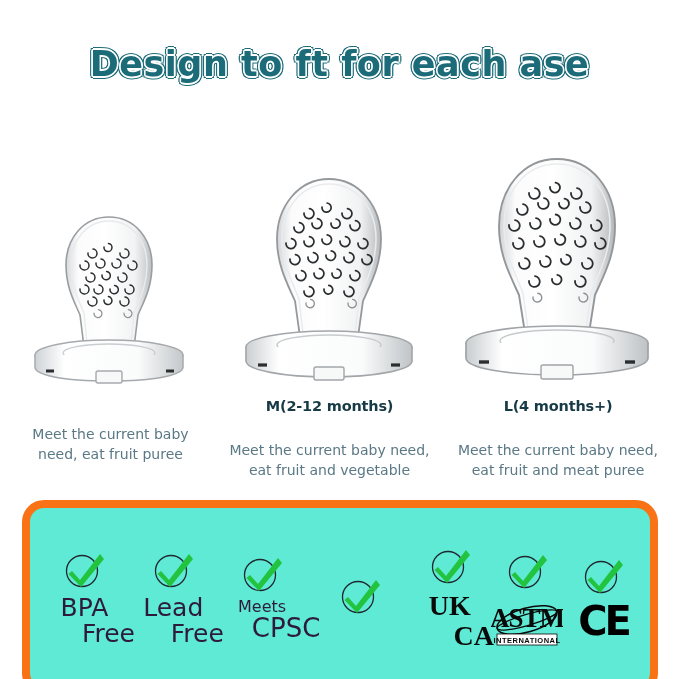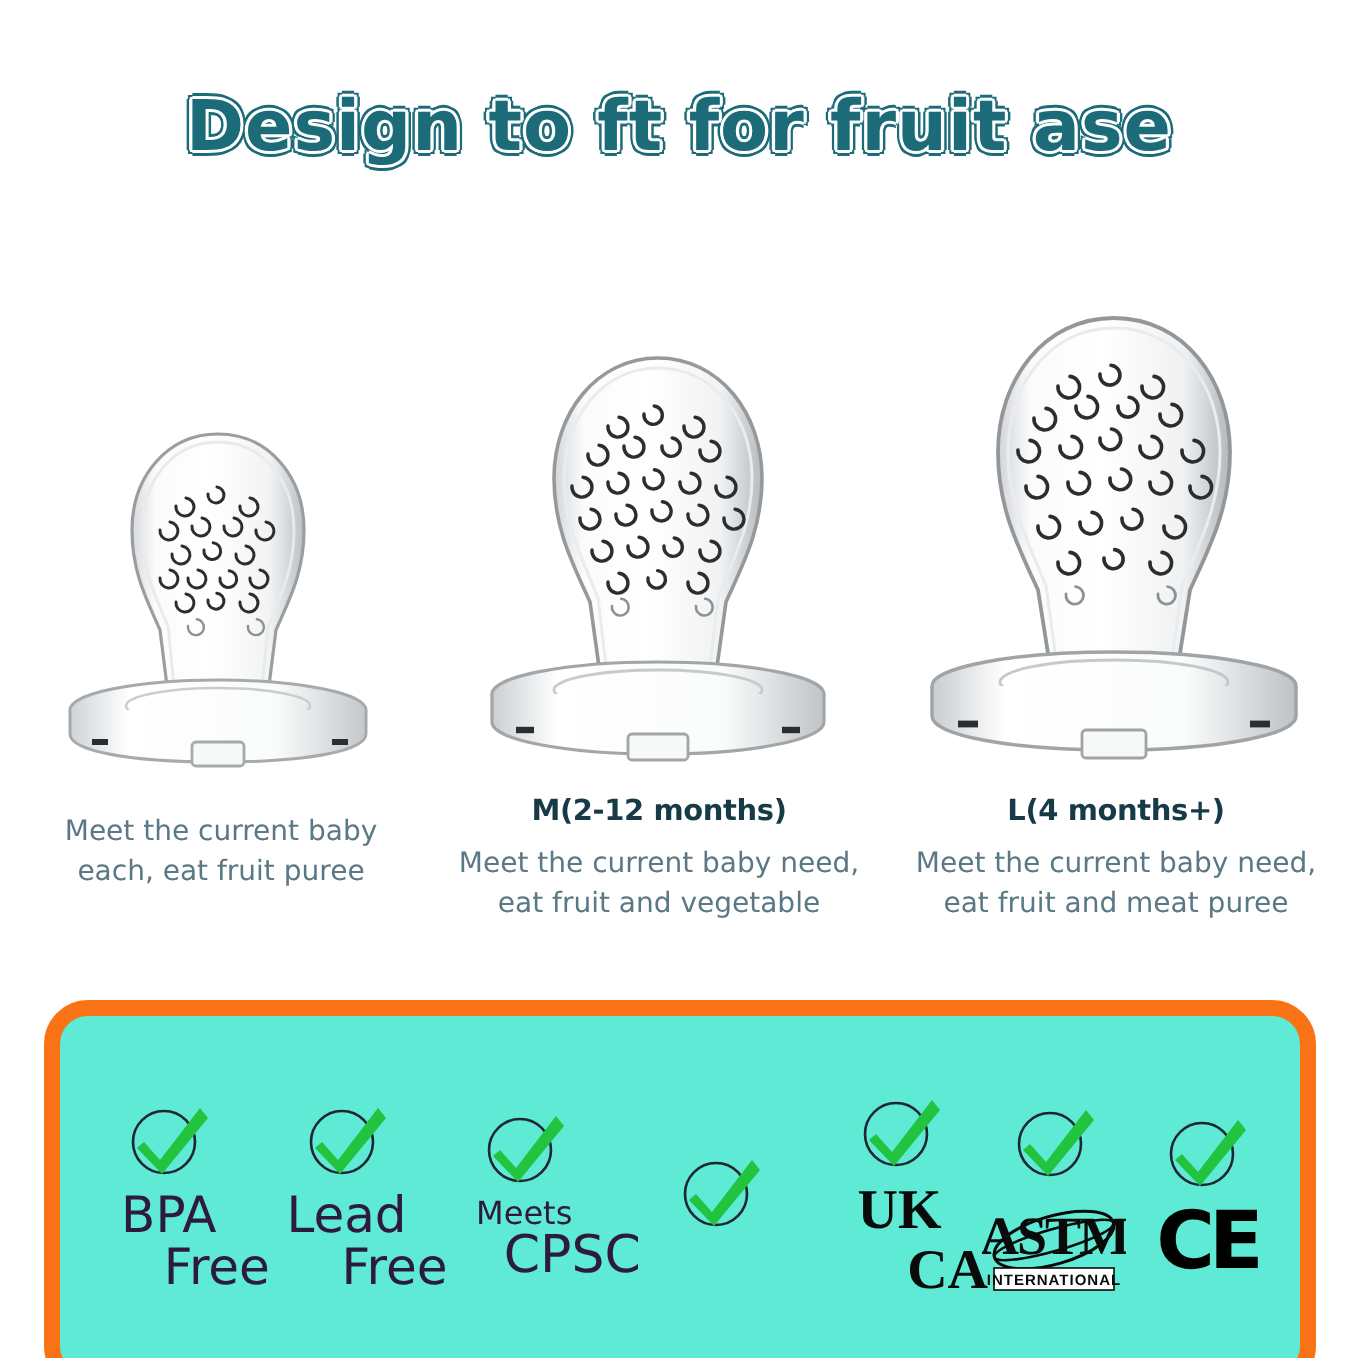--- a/index.html
+++ b/index.html
@@ -83,21 +83,21 @@
   }
   .cap-size {
     font-family: "DejaVu Sans", sans-serif;
     font-weight: bold;
     font-size: 14.5px;
     color: #173a47;
     letter-spacing: -0.2px;
     white-space: nowrap;
   }
   .cap-desc {
-    margin-top: 8px;
+    margin-top: 26px;
     font-family: "DejaVu Sans", sans-serif;
     font-size: 14px;
     line-height: 20px;
     color: #5a7885;
   }
 
   
   .cert-panel {
     position: absolute;
     left: 22px;
@@ -163,21 +163,21 @@
     line-height: 1;
   }
   .astm-wrap { width: 78px; }
 </style>
 </head>
 <body>
 
 <div id="page">
 
   <div class="title-wrap">
-    <span class="title">Design to ft for fruit ase</span>
+    <span class="title">Design to ft for each ase</span>
   </div>
 
   <div class="products">
 
     <div class="product-cell" style="left:24px; width:170px;">
       <svg class="nipple-svg" width="170" height="200" viewBox="0 0 170 200">
         <defs>
           <linearGradient id="gsA" x1="0" y1="0" x2="1" y2="0">
             <stop offset="0%" stop-color="#d8dadc"></stop>
             <stop offset="14%" stop-color="#fbfbfc"></stop>
@@ -344,21 +344,21 @@
         <path d="M170 217 L180 217" stroke="#2b2d2f" stroke-width="3.4"></path>
       </svg>
     </div>
   </div>
 
   <div class="captions">
 
     <div class="cap" style="left:8px; width:205px;">
       <div class="cap-desc">
         <span>Meet the current baby</span><br>
-        <span>each, eat fruit puree</span>
+        <span>need, eat fruit puree</span>
       </div>
     </div>
 
     <div class="cap" style="left:222px; width:215px;">
       <div class="cap-size">M(2-12 months)</div>
       <div class="cap-desc">
         <span>Meet the current baby need,</span><br>
         <span>eat fruit and vegetable</span>
       </div>
     </div>

